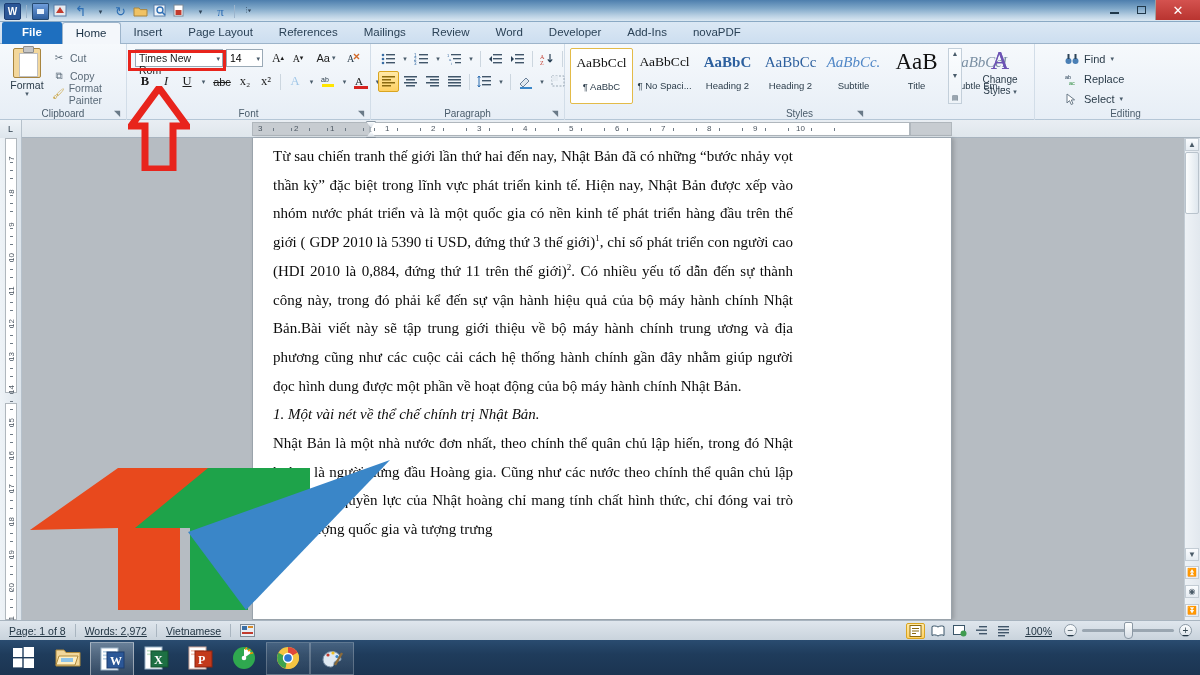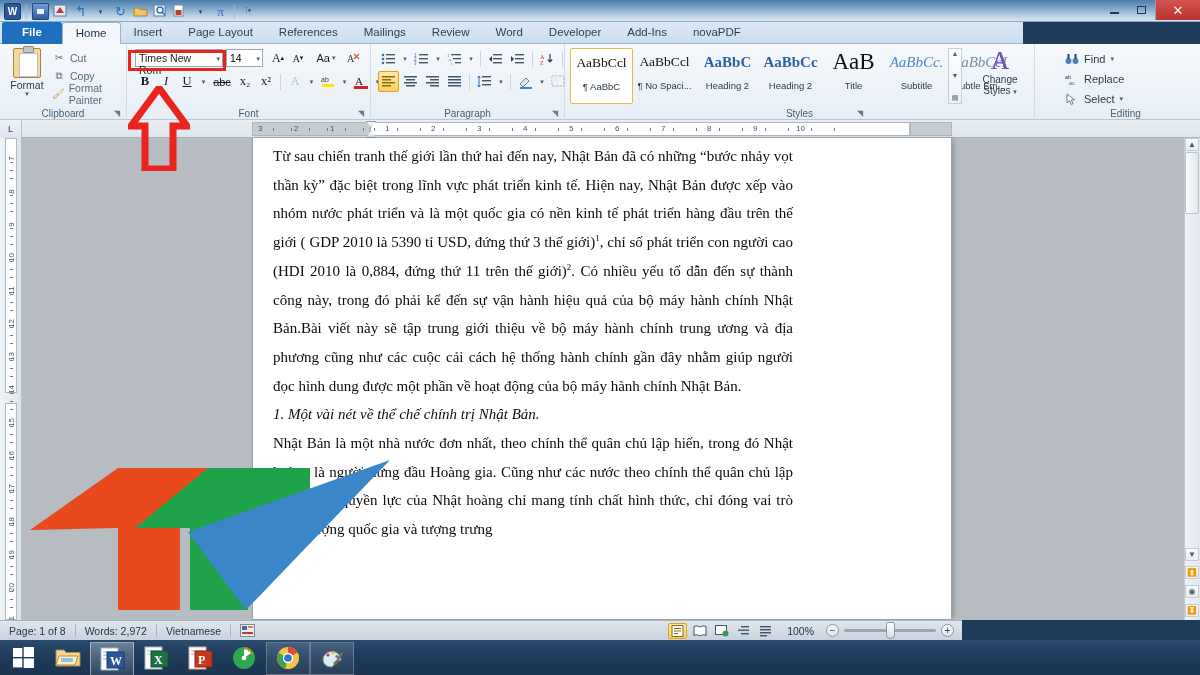--- a/index.html
+++ b/index.html
@@ -32,21 +32,21 @@
   }
   .wbtns{ position:absolute; right:0; top:0; display:flex; height:20px; }
   .wbtn{ width:27px;height:20px; display:flex;align-items:center;justify-content:center;
          font-size:11px;color:#20384a;}
   .wbtn.min i{display:block;width:9px;height:2px;background:#20384a;margin-top:5px;}
   .wbtn.max i{display:block;width:9px;height:8px;border:1.5px solid #20384a;}
   .wbtn.close{ width:45px;height:20px;background:linear-gradient(#d4524f,#b93430);
                color:#fff;font-size:13px;border-left:1px solid #9e9e9e;}
 
   
-  .tabrow{ position:absolute; left:0; top:22px; width:1023px; height:22px;
+  .tabrow{ position:absolute; left:0; top:22px; width:1200px; height:22px;
     background:linear-gradient(to bottom,#dbe8f4,#cddef0); border-bottom:1px solid #9db4ca;}
   .tabs{ display:flex; align-items:flex-end; height:22px; padding-left:2px;}
   .tab{ padding:3px 13px 4px; font-size:11.5px; color:#2b4257; cursor:default; line-height:15px;}
   .tab.file{ background:#1e6fbf; color:#fff; font-weight:bold; padding:3px 20px 4px;
              border-radius:2px 2px 0 0;}
   .tab.active{ background:#f4f7fb; border:1px solid #9db4ca; border-bottom:none;
                border-radius:3px 3px 0 0; color:#1a3044; position:relative; top:1px;}
 
   
   .ribbon{ position:absolute; left:0; top:44px; width:1200px; height:76px;
@@ -152,23 +152,23 @@
 
   
   .logo{ position:absolute; left:0; top:330px; width:420px; height:160px; pointer-events:none;}
 
   
   .annot{ position:absolute; pointer-events:none;}
   .redbox{ left:128px; top:50px; width:98px; height:21px; border:3px solid #e8241c;}
   .redarrow{ left:128px; top:86px; width:62px; height:85px;}
 
   
-  .status{ position:absolute; left:0; top:620px; width:962px; height:20px;
+  .status{ position:absolute; left:0; top:620px; width:1200px; height:20px;
            background:linear-gradient(#dfe6ed,#c9d3dc); border-top:1px solid #a8b4bf;
-           display:flex; align-items:center; font-size:10.5px; color:#233644;}
+           display:flex; align-items:center; font-size:10.5px; color:#233644;text-decoration:underline;}
   .st{ padding:0 9px; height:20px; display:flex;align-items:center; }
   .stsep{ width:1px;height:13px;background:#a9b5c0;}
   .viewbtns{ margin-left:auto; display:flex; align-items:center; gap:3px; padding-right:8px;}
   .vb{ width:19px;height:16px; display:flex;align-items:center;justify-content:center;font-size:11px;color:#2b4257;}
   .vb.on{ background:linear-gradient(#ffe9a8,#ffd163); border:1px solid #d9a520; border-radius:2px;}
   .zoomslider{ display:flex;align-items:center;gap:5px; }
   .ztrack{ width:92px;height:3px;background:#9aa6b1;border-radius:2px;position:relative;}
   .zthumb{ position:absolute; left:42px; top:-7px; width:9px;height:17px;
            background:linear-gradient(#fdfefe,#d6dee6); border:1px solid #8b98a4; border-radius:2px 2px 4px 4px;}
   .zbtn{ width:13px;height:13px;border:1px solid #8b98a4;border-radius:50%;
@@ -501,30 +501,30 @@
           </div>
           <div class="sitem">
             <div class="sprev" style="font-size: 13.5px;">AaBbCcl</div>
             <div class="sname">¶ No Spaci...</div>
           </div>
           <div class="sitem">
             <div class="sprev" style="color: rgb(44, 95, 158); font-weight: bold;">AaBbC</div>
             <div class="sname">Heading 2</div>
           </div>
           <div class="sitem">
-            <div class="sprev" style="color: rgb(44, 95, 158); font-weight: bold;">AaBbCc</div>
+            <div class="sprev" style="color: rgb(44, 95, 158); font-weight: normal;">AaBbCc</div>
             <div class="sname">Heading 2</div>
+          </div>
+          <div class="sitem">
+            <div class="sprev" style="color: rgb(79, 134, 198); font-style: italic;">AaBbCc.</div>
+            <div class="sname">Subtitle</div>
           </div>
           <div class="sitem">
             <div class="sprev" style="font-size: 23px;">AaB</div>
             <div class="sname">Title</div>
-          </div>
-          <div class="sitem">
-            <div class="sprev" style="color: rgb(79, 134, 198); font-style: italic;">AaBbCc.</div>
-            <div class="sname">Subtitle</div>
           </div>
           <div class="sitem">
             <div class="sprev" style="color: rgb(122, 143, 163); font-style: italic;">AaBbCcI</div>
             <div class="sname">Subtle Em...</div>
           </div>
         </div>
       <div class="stylescroll">
         <span>▲</span>
         <span>▼</span>
         <span>▤</span>

